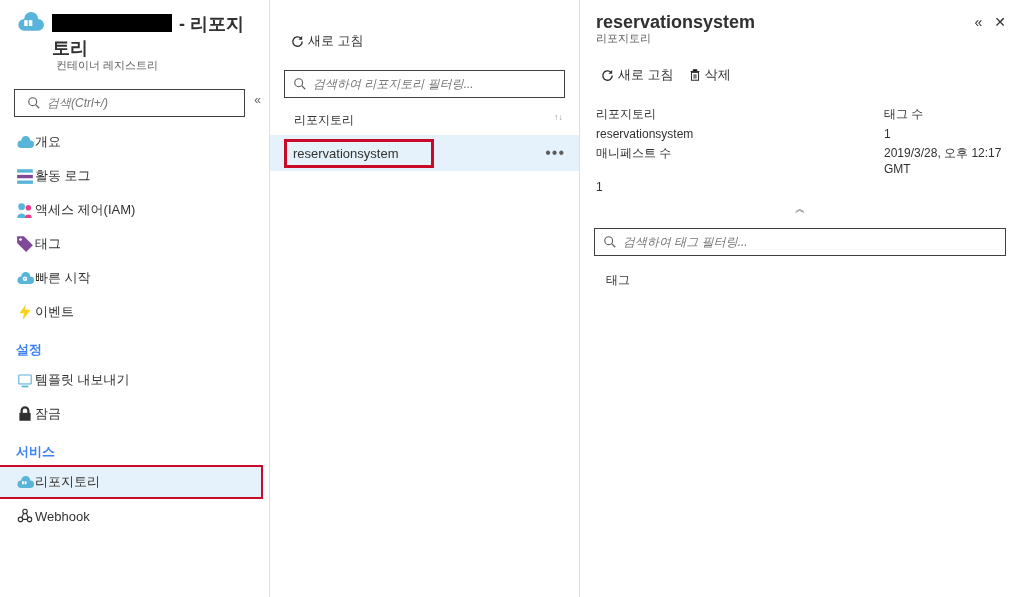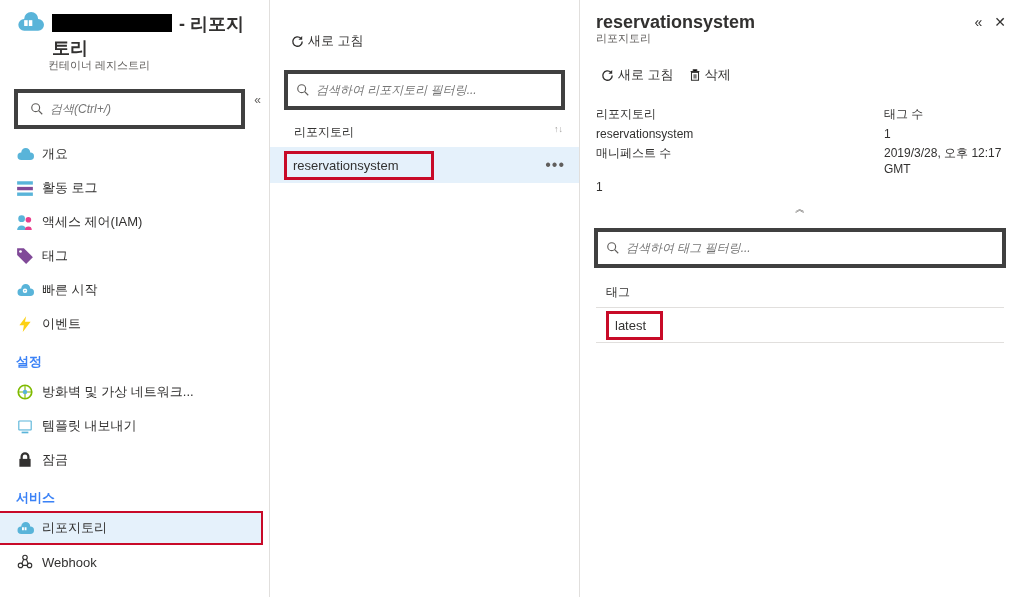--- a/index.html
+++ b/index.html
@@ -9,38 +9,38 @@
 .left-panel { width: 270px; border-right: 1px solid #e1dfdd; position: relative; }
 .mid-panel { width: 310px; border-right: 1px solid #e1dfdd; }
 .right-panel { flex: 1; }
 
 .header { padding: 12px 16px 8px 16px; position: relative; }
 .header-mid { padding: 12px 12px 8px 16px; }
 .cloud-icon { width: 28px; height: 20px; margin-right: 8px; flex-shrink: 0; }
 .title-blk { display: flex; align-items: flex-start; }
 .blackbox { background: #000; width: 120px; height: 18px; display: inline-block; position: relative; top: 2px; }
 .title-suffix { font-size: 18px; font-weight: 600; margin-left: 2px; }
-.subtitle { font-size: 11px; color: #605e5c; margin-left: 32px; margin-top: -2px; }
+.subtitle { font-size: 11px; color: #605e5c; margin-left: 40px; margin-top: -2px; }
 
 .mid-panel .title-suffix, .right-panel .title-suffix { font-size: 18px; font-weight: 600; margin-left: 0; }
 .right-panel .subtitle, .mid-panel .subtitle { margin-left: 0; }
 
 .close-btns { position: absolute; top: 14px; right: 14px; display: flex; gap: 12px; }
 .close-btn { font-size: 14px; cursor: pointer; color: #323130; }
 
 .collapse-chev { position: absolute; top: 12px; right: 8px; font-size: 12px; color: #605e5c; cursor: pointer; }
 
-.search-box { margin: 8px 14px; border: 4px solid #404040; height: 40px; display: flex; align-items: center; padding: 0 8px; background: #fff; }
+.search-box { margin: 8px 14px; border: 1px solid #404040; height: 28px; display: flex; align-items: center; padding: 0 8px; background: #fff; }
 .search-box svg { width: 14px; height: 14px; flex-shrink: 0; }
 .search-box input { border: none; outline: none; font-size: 12px; font-style: italic; color: #605e5c; flex: 1; margin-left: 6px; background: transparent; }
 
 .nav-scroll { overflow-y: auto; flex: 1; padding-right: 6px; }
 .nav-scroll::-webkit-scrollbar { width: 8px; }
 .nav-scroll::-webkit-scrollbar-thumb { background: #c8c6c4; }
-.nav-item { height: 34px; display: flex; align-items: center; padding: 0 16px; font-size: 13px; cursor: pointer; gap: 8px; }
+.nav-item { height: 34px; display: flex; align-items: center; padding: 0 16px; font-size: 13px; cursor: pointer; gap: 1px; }
 .nav-item.selected { background: #e5f1fb; }
 .nav-item .nic { width: 18px; height: 18px; display: inline-flex; align-items: center; justify-content: center; font-size: 14px; }
 .nav-section { padding: 12px 16px 4px 16px; font-size: 13px; font-weight: 600; color: #3b82f6; }
 
 .highlight-red { border: 2px solid #c80a28; }
 
 .toolbar { padding: 10px 16px; display: flex; align-items: center; gap: 6px; font-size: 13px; }
 .tbtn { display: flex; align-items: center; gap: 3px; cursor: pointer; padding: 2px 4px; }
 
 .list-header { font-size: 12px; color: #323130; padding: 6px 16px; display: flex; justify-content: space-between; }
@@ -142,30 +142,20 @@
     <div class="nav-item">
         <span class="nic">
           <svg viewBox="0 0 16 16">
             <path fill="#fcd116" d="M9 1L3 9h4l-1 6 7-9H8z"></path>
           </svg>
         </span>
         <span>이벤트</span>
       </div>
 
     <div class="nav-section">설정</div>
-    <div class="nav-item">
-        <span class="nic">
-          <svg viewBox="0 0 16 16">
-            <circle cx="8" cy="8" r="6" fill="none" stroke="#7fba00" stroke-width="1.5"></circle>
-            <path stroke="#7fba00" d="M2 8h12M8 2v12" stroke-width="1"></path>
-            <circle cx="8" cy="8" r="2" fill="#59b4d9"></circle>
-          </svg>
-        </span>
-        <span>방화벽 및 가상 네트워크...</span>
-      </div>
     <div class="nav-item">
         <span class="nic">
           <svg viewBox="0 0 16 16">
             <rect x="2" y="3" width="12" height="9" rx="1" fill="#59b4d9"></rect>
             <rect x="3" y="4" width="10" height="7" fill="#fff"></rect>
             <rect x="5" y="13" width="6" height="1.5" fill="#59b4d9"></rect>
           </svg>
         </span>
         <span>템플릿 내보내기</span>
       </div>
@@ -274,17 +264,14 @@
   <div class="search-box">
     <svg viewBox="0 0 16 16">
         <circle cx="6.5" cy="6.5" r="4.5" fill="none" stroke="#605e5c" stroke-width="1.3"></circle>
         <line x1="10" y1="10" x2="14" y2="14" stroke="#605e5c" stroke-width="1.3"></line>
       </svg>
     <input placeholder="검색하여 태그 필터링..." style="">
   </div>
 
   <div class="tag-list">
     <div class="tag-header">태그</div>
-    <div class="tag-row">
-      <span class="tag-name-box">latest</span>
-    </div>
   </div>
 </div>
 
 </body></html>

